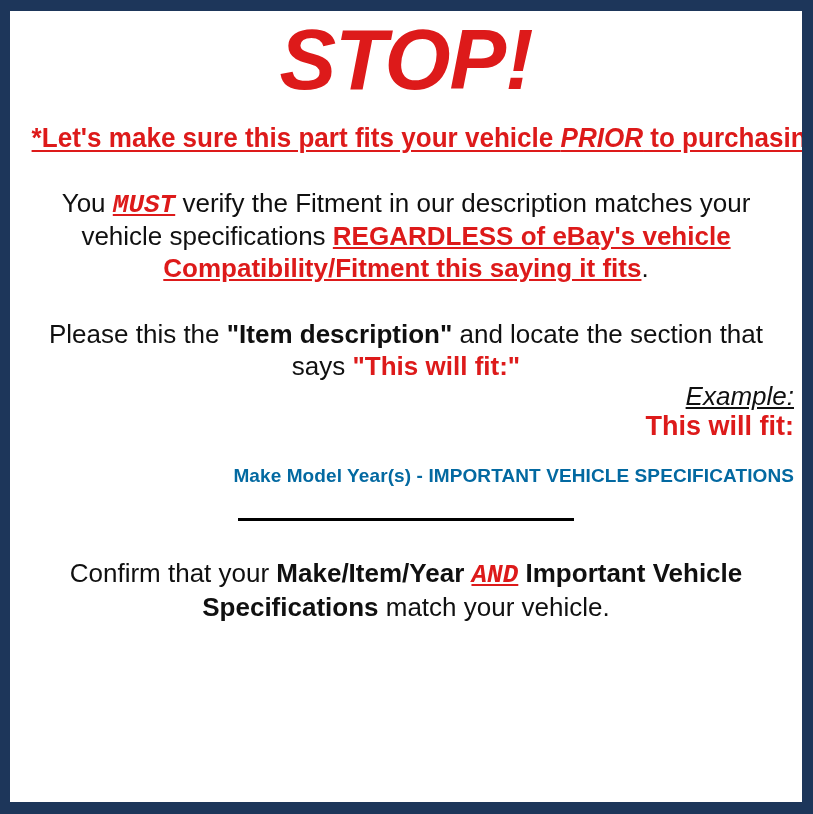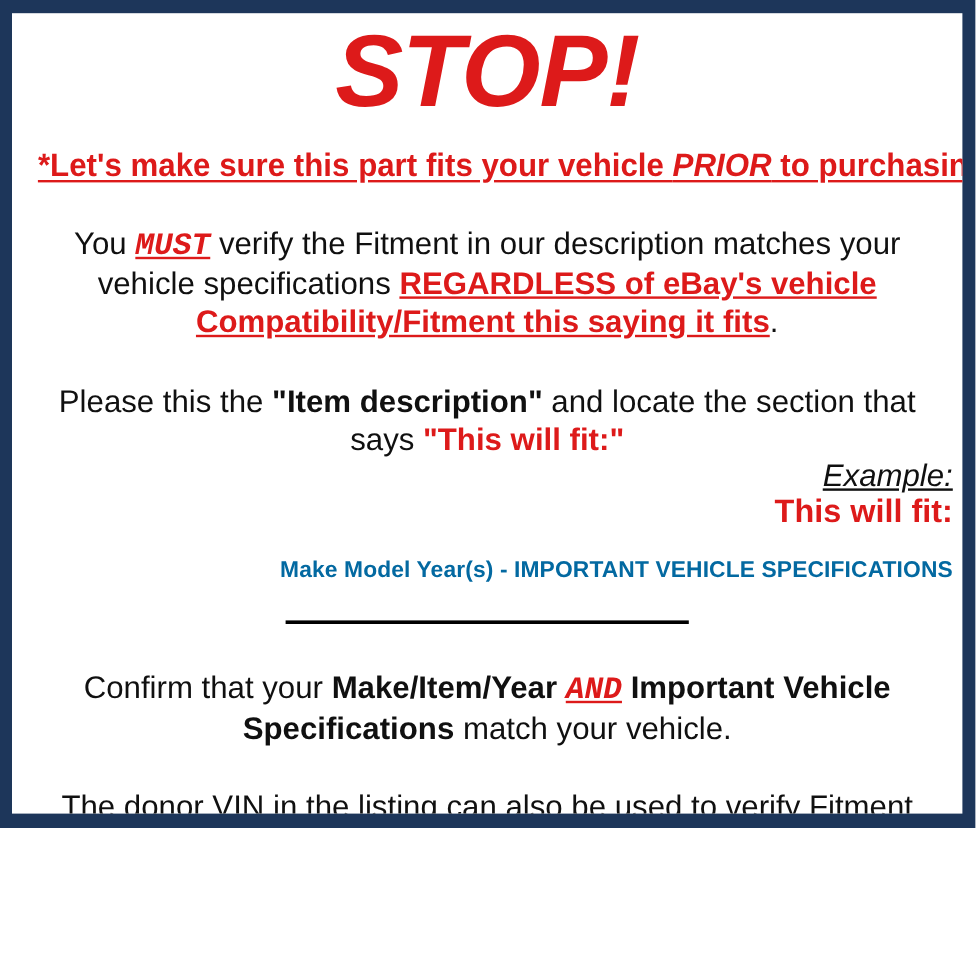--- a/index.html
+++ b/index.html
@@ -10,21 +10,21 @@
   body {
     width: 813px;
     height: 814px;
     overflow: hidden;
     font-family: "Liberation Sans", sans-serif;
   }
 
   .fitment-notice {
     box-sizing: border-box;
     width: 813px;
-    height: 690px;
+    height: 814px;
     background: #1d365a;
     padding: 11px 11px 12px 10px;
   }
 
   .notice-panel {
     box-sizing: border-box;
     width: 100%;
     height: 100%;
     background: #ffffff;
     position: relative;
@@ -155,17 +155,16 @@
       <div class="example-fit">This will fit:</div>
       <div class="example-spec">Make Model Year(s) - IMPORTANT VEHICLE SPECIFICATIONS</div>
     </div>
 
     <div class="divider-wrap">
       <span class="divider"></span>
     </div>
 
     <p class="para para-confirm"><span>Confirm that your </span><span class="b">Make/Item/Year</span><span> </span><span class="r b i u">AND</span><span> </span><span class="b">Important Vehicle Specifications</span><span> match your vehicle.</span></p>
 
-    <p class="para para-vin">The donor VIN in the listing can also be used to verify Fitment with your local automotive professional.</p>
 
 
   </div>
 </div>
 
 </body></html>

